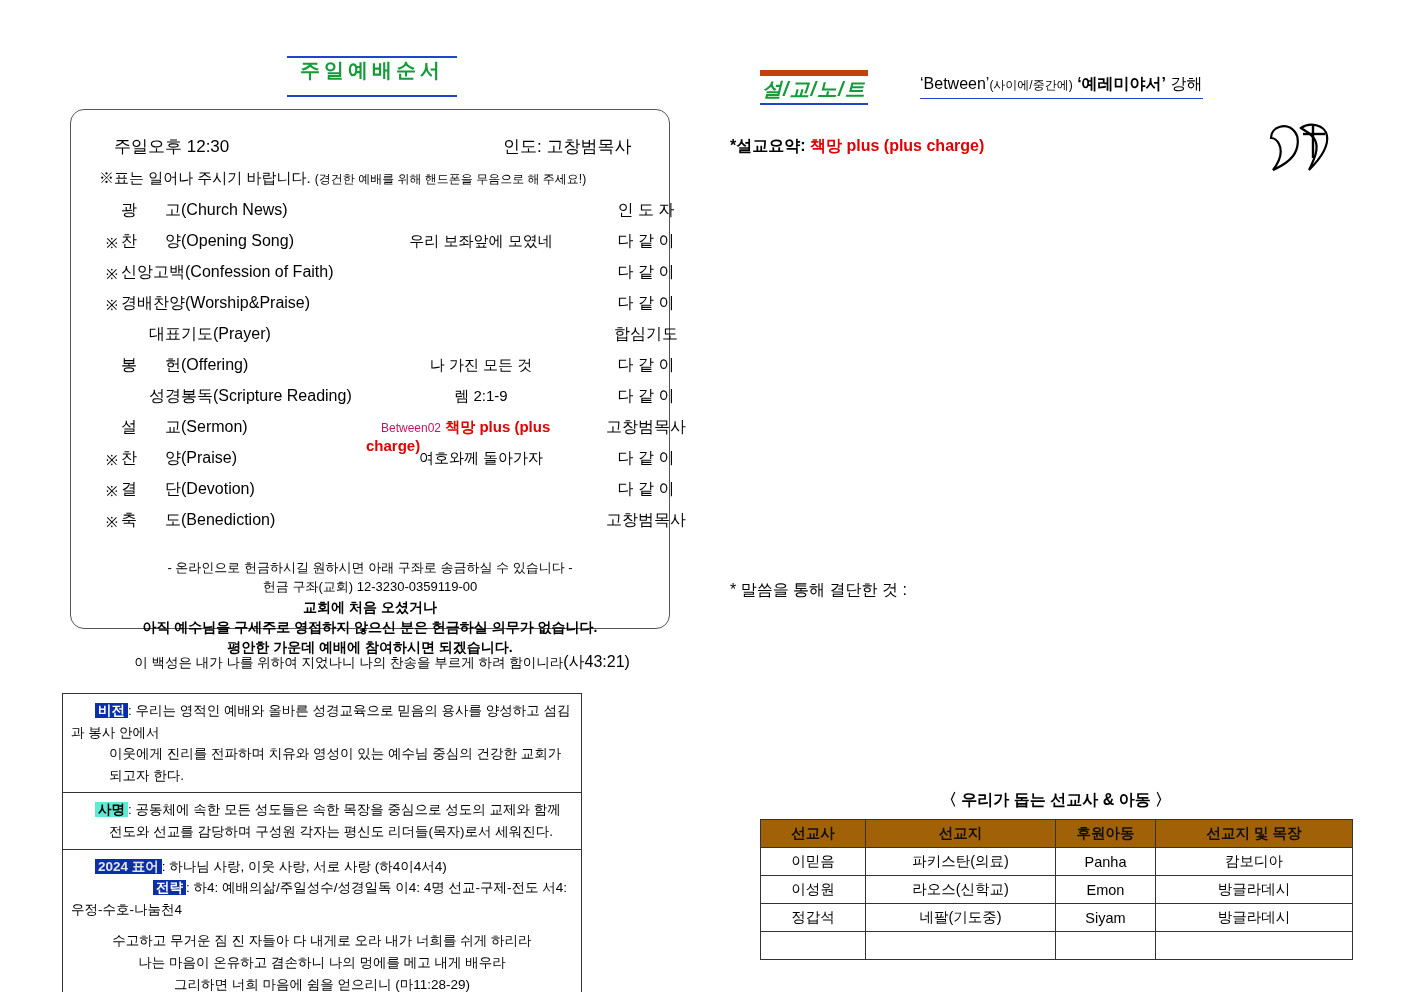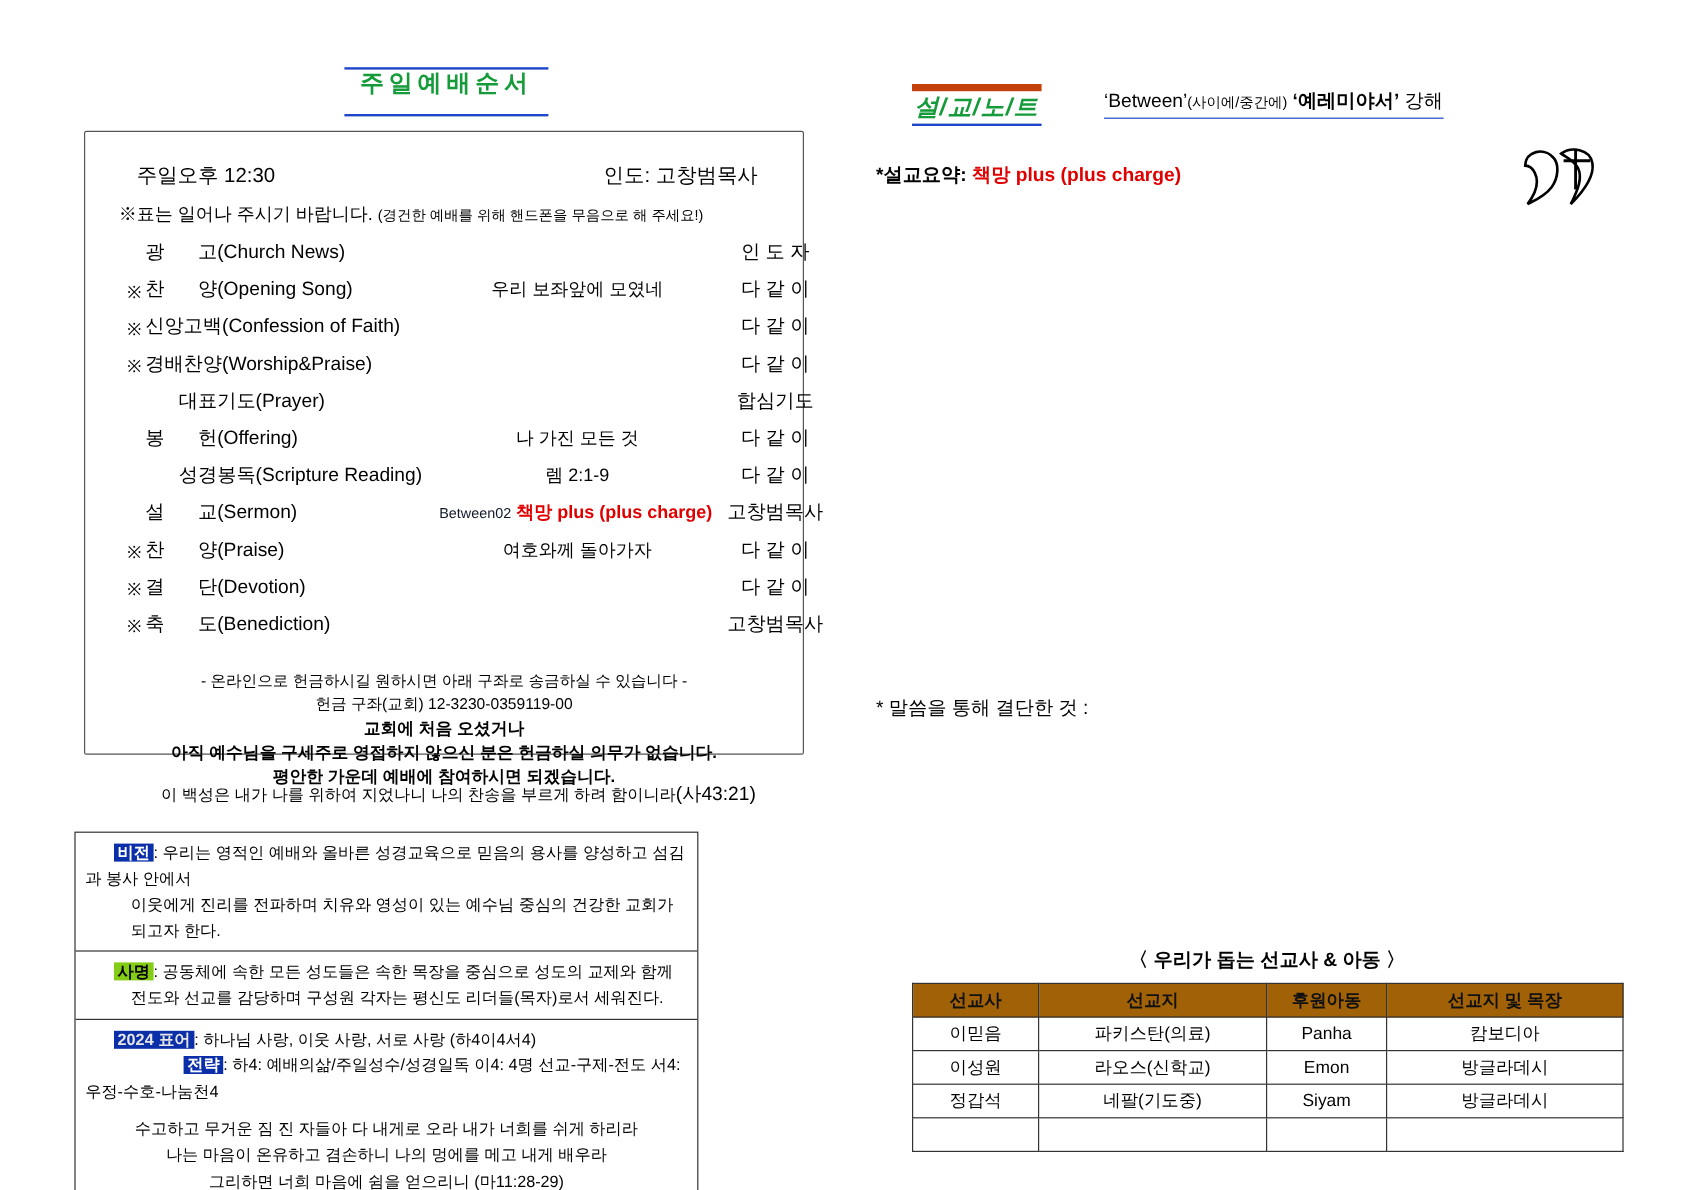--- a/index.html
+++ b/index.html
@@ -40,21 +40,21 @@
     padding: 1px 0 14px 0;
     line-height: 1.1;
   }
   .order-box {
     position: absolute;
     left: 8px;
     top: 53px;
     width: 600px;
     height: 520px;
     border: 1px solid #555555;
-    border-radius: 2px;
+    border-radius: 14px;
     box-sizing: border-box;
   }
   .order-head {
     position: relative;
     height: 30px;
     margin: 25px 0 0 0;
     font-size: 17px;
   }
   .order-head .time {
     position: absolute;
@@ -113,21 +113,22 @@
   .row .who {
     position: absolute;
     left: 520px;
     top: 0;
     width: 110px;
     text-align: center;
     font-size: 16px;
   }
   .tag-code {
     font-size: 12px;
-    color: #0f172a;
+    color: #be185d;
+    margin-left: 15px;
   }
   .red {
     color: #e00000;
     font-weight: bold;
   }
   .offer-note {
     margin-top: 18px;
     text-align: center;
     font-size: 13px;
     line-height: 1.45;
@@ -164,21 +165,21 @@
     border-bottom: 1px solid #333;
   }
   .vbox-sec:last-child { border-bottom: none; }
   .label-blue {
     background: #0b2fa8;
     color: #ffffff;
     font-weight: bold;
     padding: 0 3px;
   }
   .label-green {
-    background: #84cc16;
+    background: #5eead4;
     color: #000000;
     font-weight: bold;
     padding: 0 3px;
   }
   .label-year {
     background: #0b2fa8;
     color: #e5e5e5;
     font-weight: bold;
     padding: 0 3px;
   }

